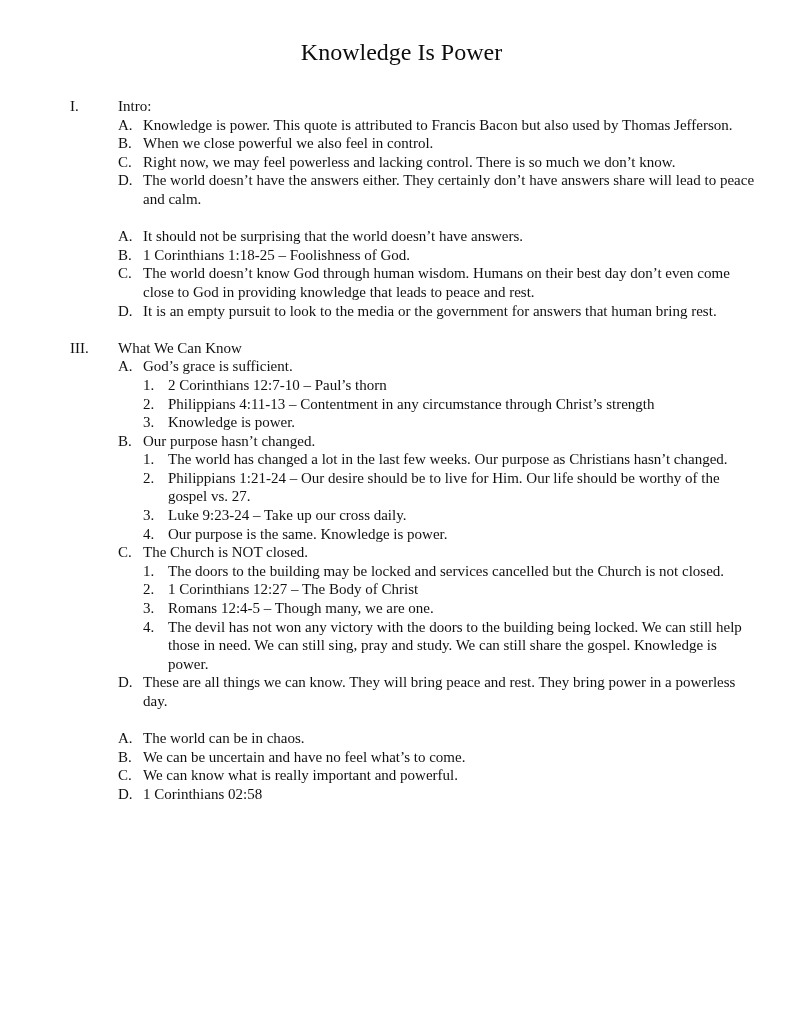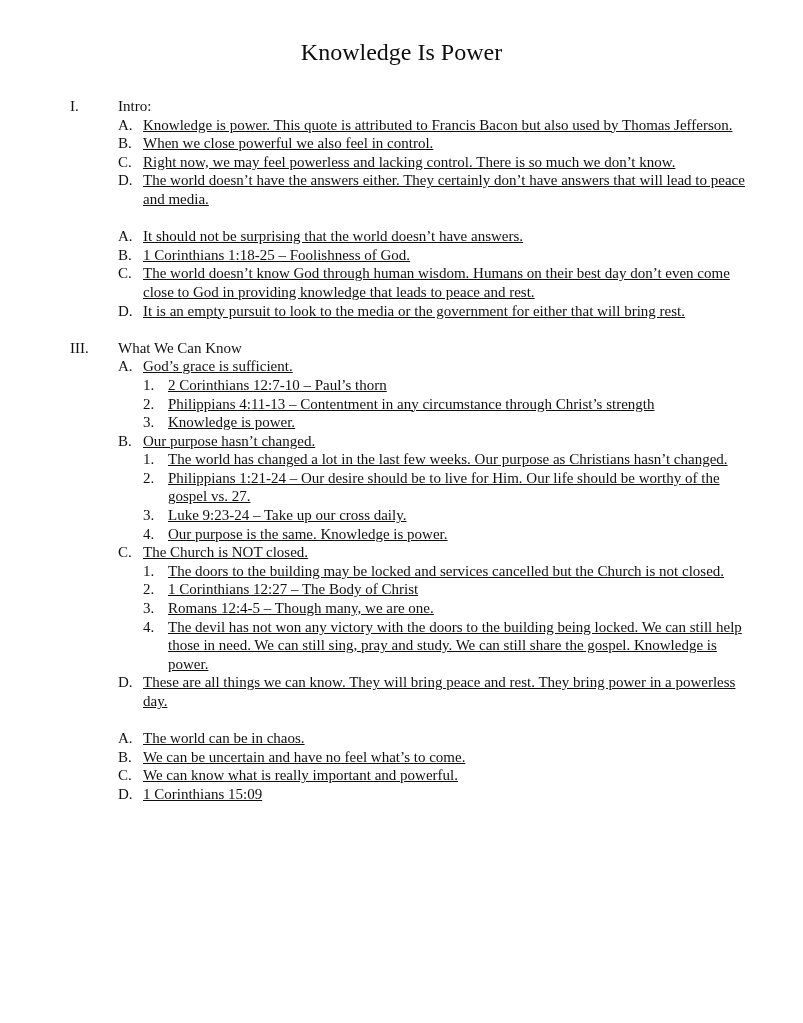--- a/index.html
+++ b/index.html
@@ -30,21 +30,21 @@
     padding: 0 42px 0 70px;
     font-size: 15px;
     line-height: 18.6px;
   }
   .sec + .sec { margin-top: 18.6px; }
   .line { display: flex; align-items: flex-start; }
   .numeral { flex: 0 0 48px; }
   .heading { flex: 1; }
   .sec-body { padding-left: 48px; }
   .marker { flex: 0 0 25px; }
-  .itext { flex: 1; text-decoration: underline; }
+  .itext { flex: 1; }
   .subitems { padding-left: 25px; }
 </style>
 </head>
 <body>
 
 <div class="page">
   <h1 class="title">Knowledge Is Power</h1>
 
   <div class="outline">
 
@@ -61,42 +61,42 @@
         <div class="line">
           <span class="marker">B.</span>
           <span class="itext">When we close powerful we also feel in control.</span>
         </div>
         <div class="line">
           <span class="marker">C.</span>
           <span class="itext">Right now, we may feel powerless and lacking control. There is so much we don’t know.</span>
         </div>
         <div class="line">
           <span class="marker">D.</span>
-          <span class="itext">The world doesn’t have the answers either. They certainly don’t have answers that will lead to peace and media.</span>
+          <span class="itext">The world doesn’t have the answers either. They certainly don’t have answers share will lead to peace and calm.</span>
         </div>
       </div>
     </section>
 
     <section class="sec">
       <div class="sec-body">
         <div class="line">
           <span class="marker">A.</span>
           <span class="itext">It should not be surprising that the world doesn’t have answers.</span>
         </div>
         <div class="line">
           <span class="marker">B.</span>
           <span class="itext">1 Corinthians 1:18-25 – Foolishness of God.</span>
         </div>
         <div class="line">
           <span class="marker">C.</span>
           <span class="itext">The world doesn’t know God through human wisdom. Humans on their best day don’t even come close to God in providing knowledge that leads to peace and rest.</span>
         </div>
         <div class="line">
           <span class="marker">D.</span>
-          <span class="itext">It is an empty pursuit to look to the media or the government for either that will bring rest.</span>
+          <span class="itext">It is an empty pursuit to look to the media or the government for answers that human bring rest.</span>
         </div>
       </div>
     </section>
 
     <section class="sec">
       <div class="line">
         <span class="numeral">III.</span>
         <span class="heading">What We Can Know</span>
       </div>
       <div class="sec-body">
@@ -183,19 +183,19 @@
         <div class="line">
           <span class="marker">B.</span>
           <span class="itext">We can be uncertain and have no feel what’s to come.</span>
         </div>
         <div class="line">
           <span class="marker">C.</span>
           <span class="itext">We can know what is really important and powerful.</span>
         </div>
         <div class="line">
           <span class="marker">D.</span>
-          <span class="itext">1 Corinthians 15:09</span>
+          <span class="itext">1 Corinthians 02:58</span>
         </div>
       </div>
     </section>
 
   </div>
 </div>
 
 </body></html>

